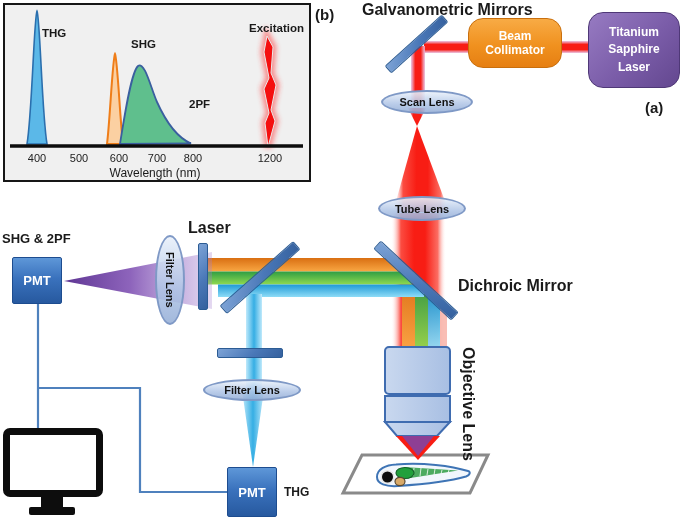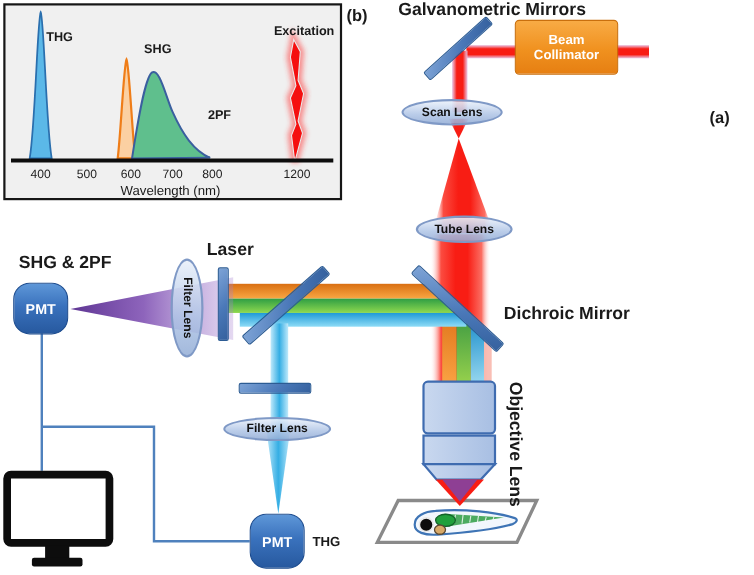--- a/index.html
+++ b/index.html
@@ -6,24 +6,24 @@
   #stage{position:relative;width:685px;height:523px;background:#fff;overflow:hidden;
          font-family:"Liberation Sans",sans-serif;}
   .abs{position:absolute;}
   .lbl{position:absolute;font-weight:bold;color:#1a1a1a;font-size:16px;white-space:nowrap;z-index:30;}
   .big{font-size:15px;}
   .bar{position:absolute;background:linear-gradient(135deg,#7da3d6 0%,#4a78b8 55%,#35619e 100%);
        border:1.5px solid #2c5c94;border-radius:2px;box-sizing:border-box;z-index:20;}
   .lens{position:absolute;background:linear-gradient(180deg,rgba(233,240,250,.9) 0%,rgba(176,197,230,.88) 60%,rgba(150,175,215,.88) 100%);
         border:2px solid #7f99c6;border-radius:50%;box-sizing:border-box;z-index:20;
         display:flex;align-items:center;justify-content:center;font-weight:bold;font-size:11px;color:#111;}
-  .box{position:absolute;box-sizing:border-box;border-radius:4px;color:#fff;font-weight:bold;
+  .box{position:absolute;box-sizing:border-box;border-radius:15px;color:#fff;font-weight:bold;
        display:flex;align-items:center;justify-content:center;text-align:center;z-index:20;}
   .pmt{background:linear-gradient(180deg,#5e97d8 0%,#3a72bd 45%,#27599f 100%);border:1.5px solid #1d4c8f;
-       font-size:13px;border-radius:15px;}
+       font-size:13px;border-radius:2px;}
   svg text{font-family:"Liberation Sans",sans-serif;}
 </style>
 </head>
 <body>
 
 <div id="stage">
 
   <svg class="abs" style="left:0;top:0;z-index:10" width="685" height="523" viewBox="0 0 685 523">
     <defs>
       <linearGradient id="redH" x1="0" y1="0" x2="0" y2="1">
@@ -160,23 +160,25 @@
     </svg>
   </div>
   <div class="lbl big" style="left:315px;top:6px;">(b)</div>
 
   <div class="bar" style="left:378px;top:39px;width:77px;height:10px;transform:rotate(-42deg);"></div>
   <div class="lbl" style="left:362px;top:1px;">Galvanometric Mirrors</div>
 
   <div class="box" style="left:468px;top:18px;width:94px;height:50px;font-size:12px;padding:0 8px;
               background:linear-gradient(180deg,#f8ab45 0%,#f0911f 55%,#e67f12 100%);border:1.5px solid #c96f0d;">Beam Collimator</div>
 
+  <div class="box" style="left:588px;top:12px;width:92px;height:76px;font-size:12px;padding:0 10px;line-height:1.45;
+              background:linear-gradient(135deg,#977bc2 0%,#7a5ca8 55%,#63478f 100%);border:1.5px solid #4f3877;">Titanium Sapphire Laser</div>
   <div class="lbl big" style="left:645px;top:99px;">(a)</div>
 
-  <div class="lens" style="left:365px;top:90px;width:92px;height:24px;">
+  <div class="lens" style="left:381px;top:90px;width:92px;height:24px;">
     <span>Scan Lens</span>
   </div>
 
   <div class="lens" style="left:378px;top:196px;width:88px;height:25px;">
     <span>Tube Lens</span>
   </div>
 
   <div class="bar" style="left:363px;top:275px;width:106px;height:11px;transform:rotate(42.7deg);"></div>
   <div class="lbl" style="left:458px;top:277px;text-align:center;">Dichroic Mirror</div>
 
@@ -190,21 +192,21 @@
   <div class="lens" style="left:155px;top:235px;width:30px;height:90px;">
     <span style="writing-mode:vertical-rl;">Filter Lens</span>
   </div>
 
   <div class="bar" style="left:217px;top:348px;width:66px;height:10px;"></div>
 
   <div class="lens" style="left:203px;top:379px;width:98px;height:22px;">
     <span>Filter Lens</span>
   </div>
 
-  <div class="lbl" style="left:17px;top:231px;font-size:16px;text-align:center;">SHG &amp; 2PF</div>
+  <div class="lbl" style="left:2px;top:231px;font-size:13px;text-align:center;">SHG &amp; 2PF</div>
   <div class="box pmt" style="left:12px;top:257px;width:50px;height:47px;">
     <span>PMT</span>
   </div>
 
   <div class="box pmt" style="left:227px;top:467px;width:50px;height:50px;">
     <span>PMT</span>
   </div>
   <div class="lbl" style="left:284px;top:485px;font-size:12px;">THG</div>
 
   <div class="abs" style="left:3px;top:428px;width:100px;height:69px;border:7px solid #0d0d0d;border-radius:7px;background:#fff;box-sizing:border-box;z-index:20;"></div>

